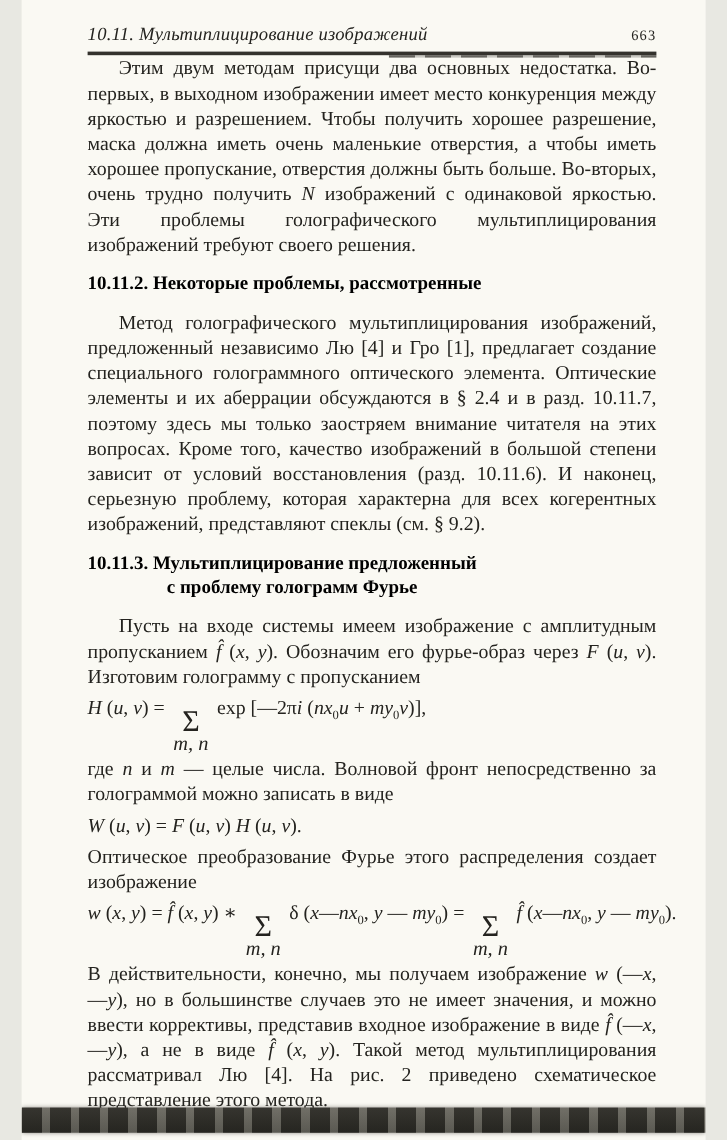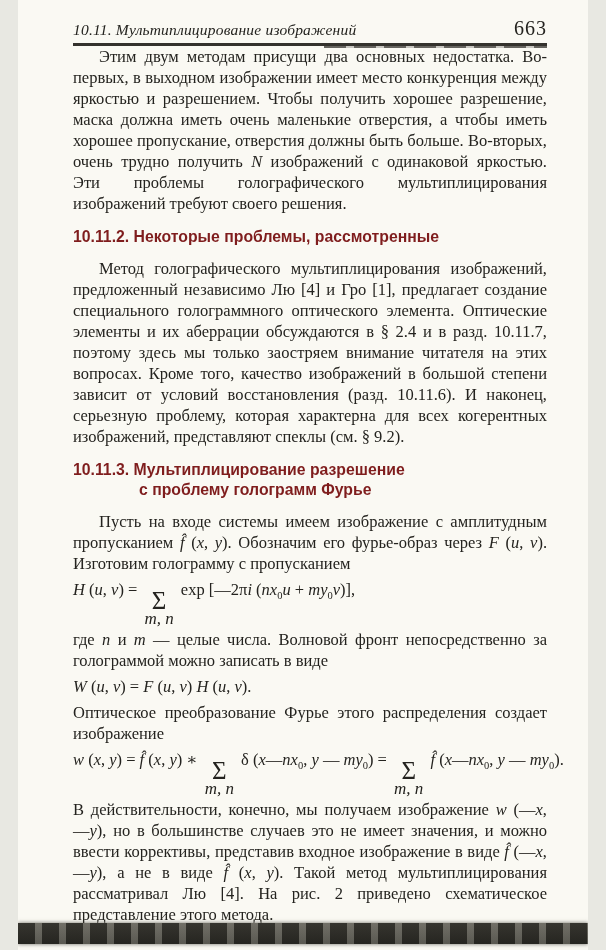--- a/index.html
+++ b/index.html
@@ -15,37 +15,37 @@
     line-height:21px;
   }
   .inner{padding:18px 41px 0 55px;}
 
   
   .runhead{
     display:flex;justify-content:space-between;align-items:baseline;
     font-size:15.5px;
   }
   .runhead .title{font-style:italic;letter-spacing:.2px;}
-  .runhead .pageno{font-style:normal;font-size:20px;letter-spacing:1px;}
+  .runhead .pageno{font-style:normal;font-size:12px;letter-spacing:1px;}
   .rule{position:relative;height:3px;background:#34322d;margin-top:3px;}
   .rule::after{
     content:"";position:absolute;right:0;top:3px;width:47%;height:2px;
     background:repeating-linear-gradient(90deg,rgba(52,50,45,.75) 0 22px,rgba(52,50,45,.25) 22px 30px);
   }
 
   
   p.body{margin:0;text-align:justify;}
   p.body.indent{text-indent:26px;}
   .mt14{margin-top:14px;}
 
   
   .heading{
-    font-family:Liberation Sans, sans-serif;
+    font-family:Liberation Serif, serif;
     font-weight:bold;font-size:15.8px;line-height:20px;
-    margin:13px 0 11px 0;color:#7f1d1d;
+    margin:13px 0 11px 0;color:#000000;
   }
   .heading .h-line2{margin-left:66px;}
 
   
   .formula{
     margin:5px 0 5px 0;
     text-align:left;
     white-space:nowrap;
   }
   .rn-i{font-style:italic;}
@@ -80,21 +80,21 @@
 
     <p class="body indent mt14"><span class="rn-r">Этим двум методам присущи два основных недостатка. Во-первых, в выходном изображении имеет место конкуренция между яркостью и разрешением. Чтобы получить хорошее разрешение, маска должна иметь очень маленькие отверстия, а чтобы иметь хорошее пропускание, отверстия должны быть больше. Во-вторых, очень трудно получить </span><span class="rn-i">N</span><span class="rn-r"> изображений с одинаковой яркостью. Эти проблемы голографического мультиплицирования изображений требуют своего решения.</span></p>
 
     <div class="heading">
       <div class="h-line1">10.11.2. Некоторые проблемы, рассмотренные</div>
     </div>
 
     <p class="body indent"><span class="rn-r">Метод голографического мультиплицирования изображений, предложенный независимо Лю [4] и Гро [1], предлагает создание специального голограммного оптического элемента. Оптические элементы и их аберрации обсуждаются в § 2.4 и в разд. 10.11.7, поэтому здесь мы только заостряем внимание читателя на этих вопросах. Кроме того, качество изображений в большой степени зависит от условий восстановления (разд. 10.11.6). И наконец, серьезную проблему, которая характерна для всех когерентных изображений, представляют спеклы (см. § 9.2).</span></p>
 
     <div class="heading">
-      <div class="h-line1">10.11.3. Мультиплицирование разрешение</div>
+      <div class="h-line1">10.11.3. Мультиплицирование предложенный</div>
       <div class="h-line2">с проблему голограмм Фурье</div>
     </div>
 
     <p class="body indent"><span class="rn-r">Пусть на входе системы имеем изображение с амплитудным пропусканием </span><span class="rn-i">f̂ </span><span class="rn-r">(</span><span class="rn-i">x</span><span class="rn-r">, </span><span class="rn-i">y</span><span class="rn-r">). Обозначим его фурье-образ через </span><span class="rn-i">F </span><span class="rn-r">(</span><span class="rn-i">u</span><span class="rn-r">, </span><span class="rn-i">v</span><span class="rn-r">). Изготовим голограмму с пропусканием</span></p>
 
     <div class="formula"><span class="rn-i">H </span><span class="rn-r">(</span><span class="rn-i">u</span><span class="rn-r">, </span><span class="rn-i">v</span><span class="rn-r">) = </span><span class="sum">
           <span class="sigma">Σ</span>
           <span class="under">m, n</span>
         </span><span class="rn-r"> exp [—2π</span><span class="rn-i">i</span><span class="rn-r"> (</span><span class="rn-i">nx</span><span class="rn-s">0</span><span class="rn-i">u</span><span class="rn-r"> + </span><span class="rn-i">my</span><span class="rn-s">0</span><span class="rn-i">v</span><span class="rn-r">)],</span></div>
 

